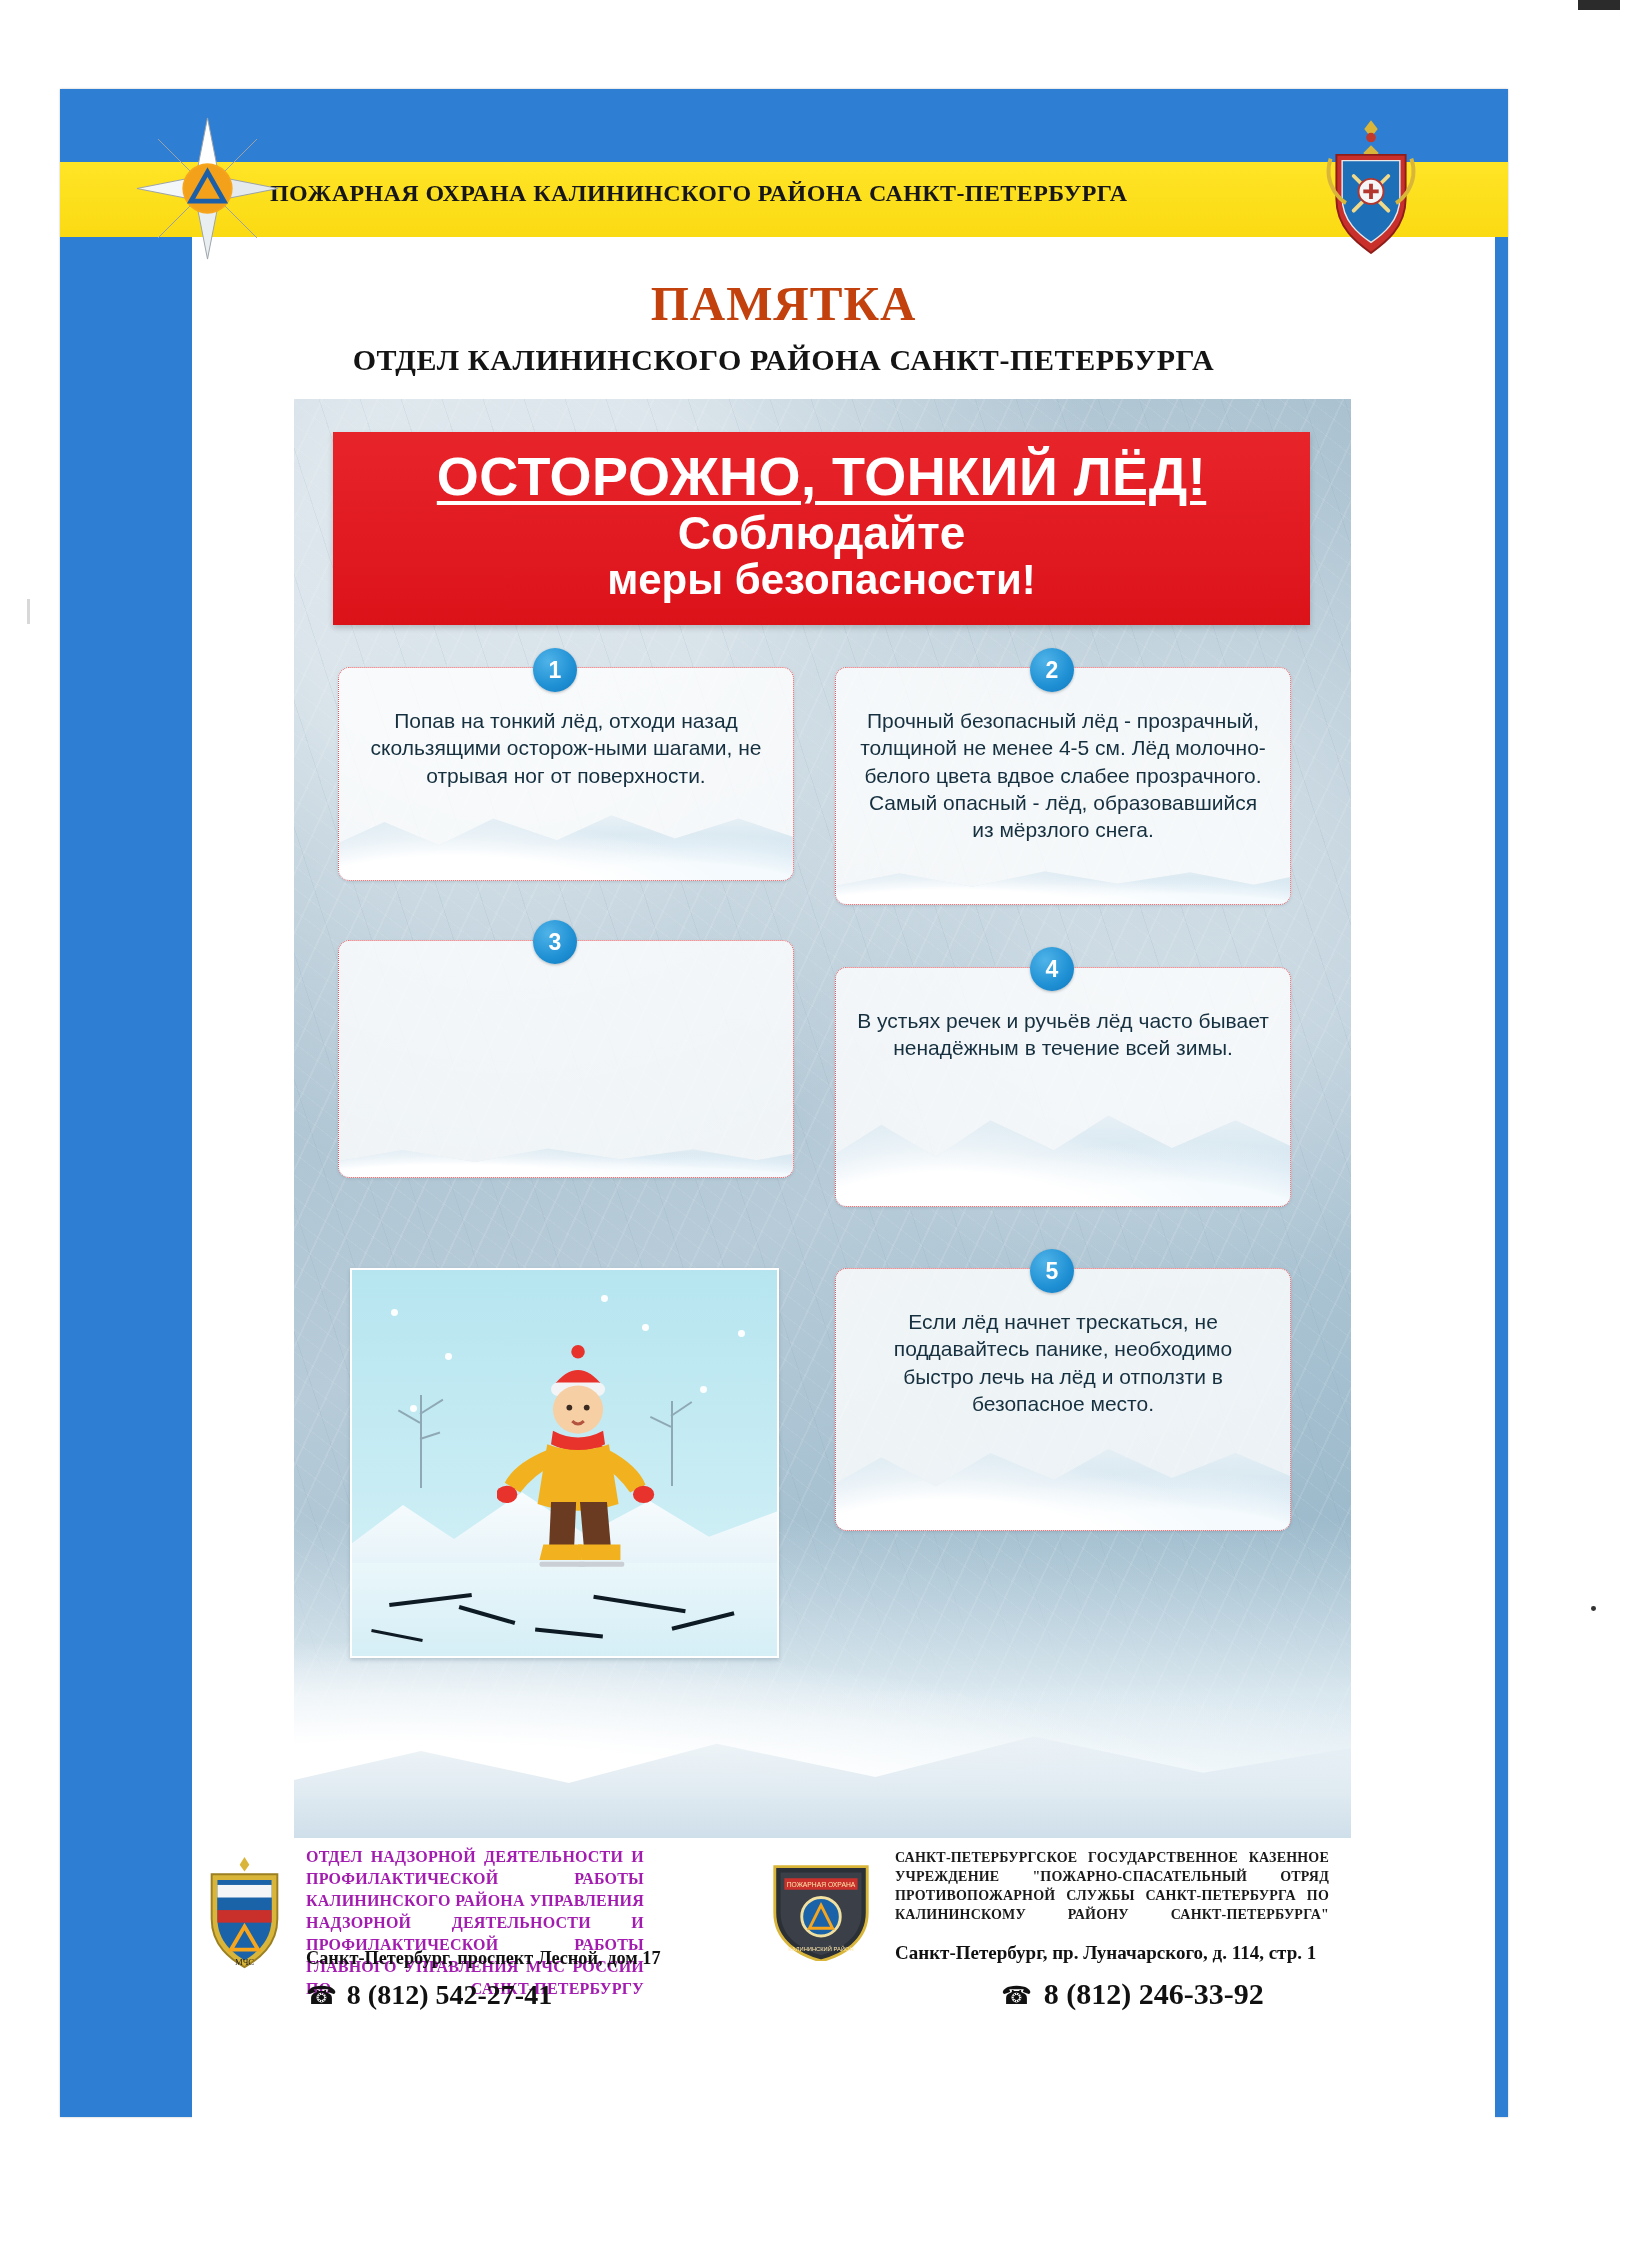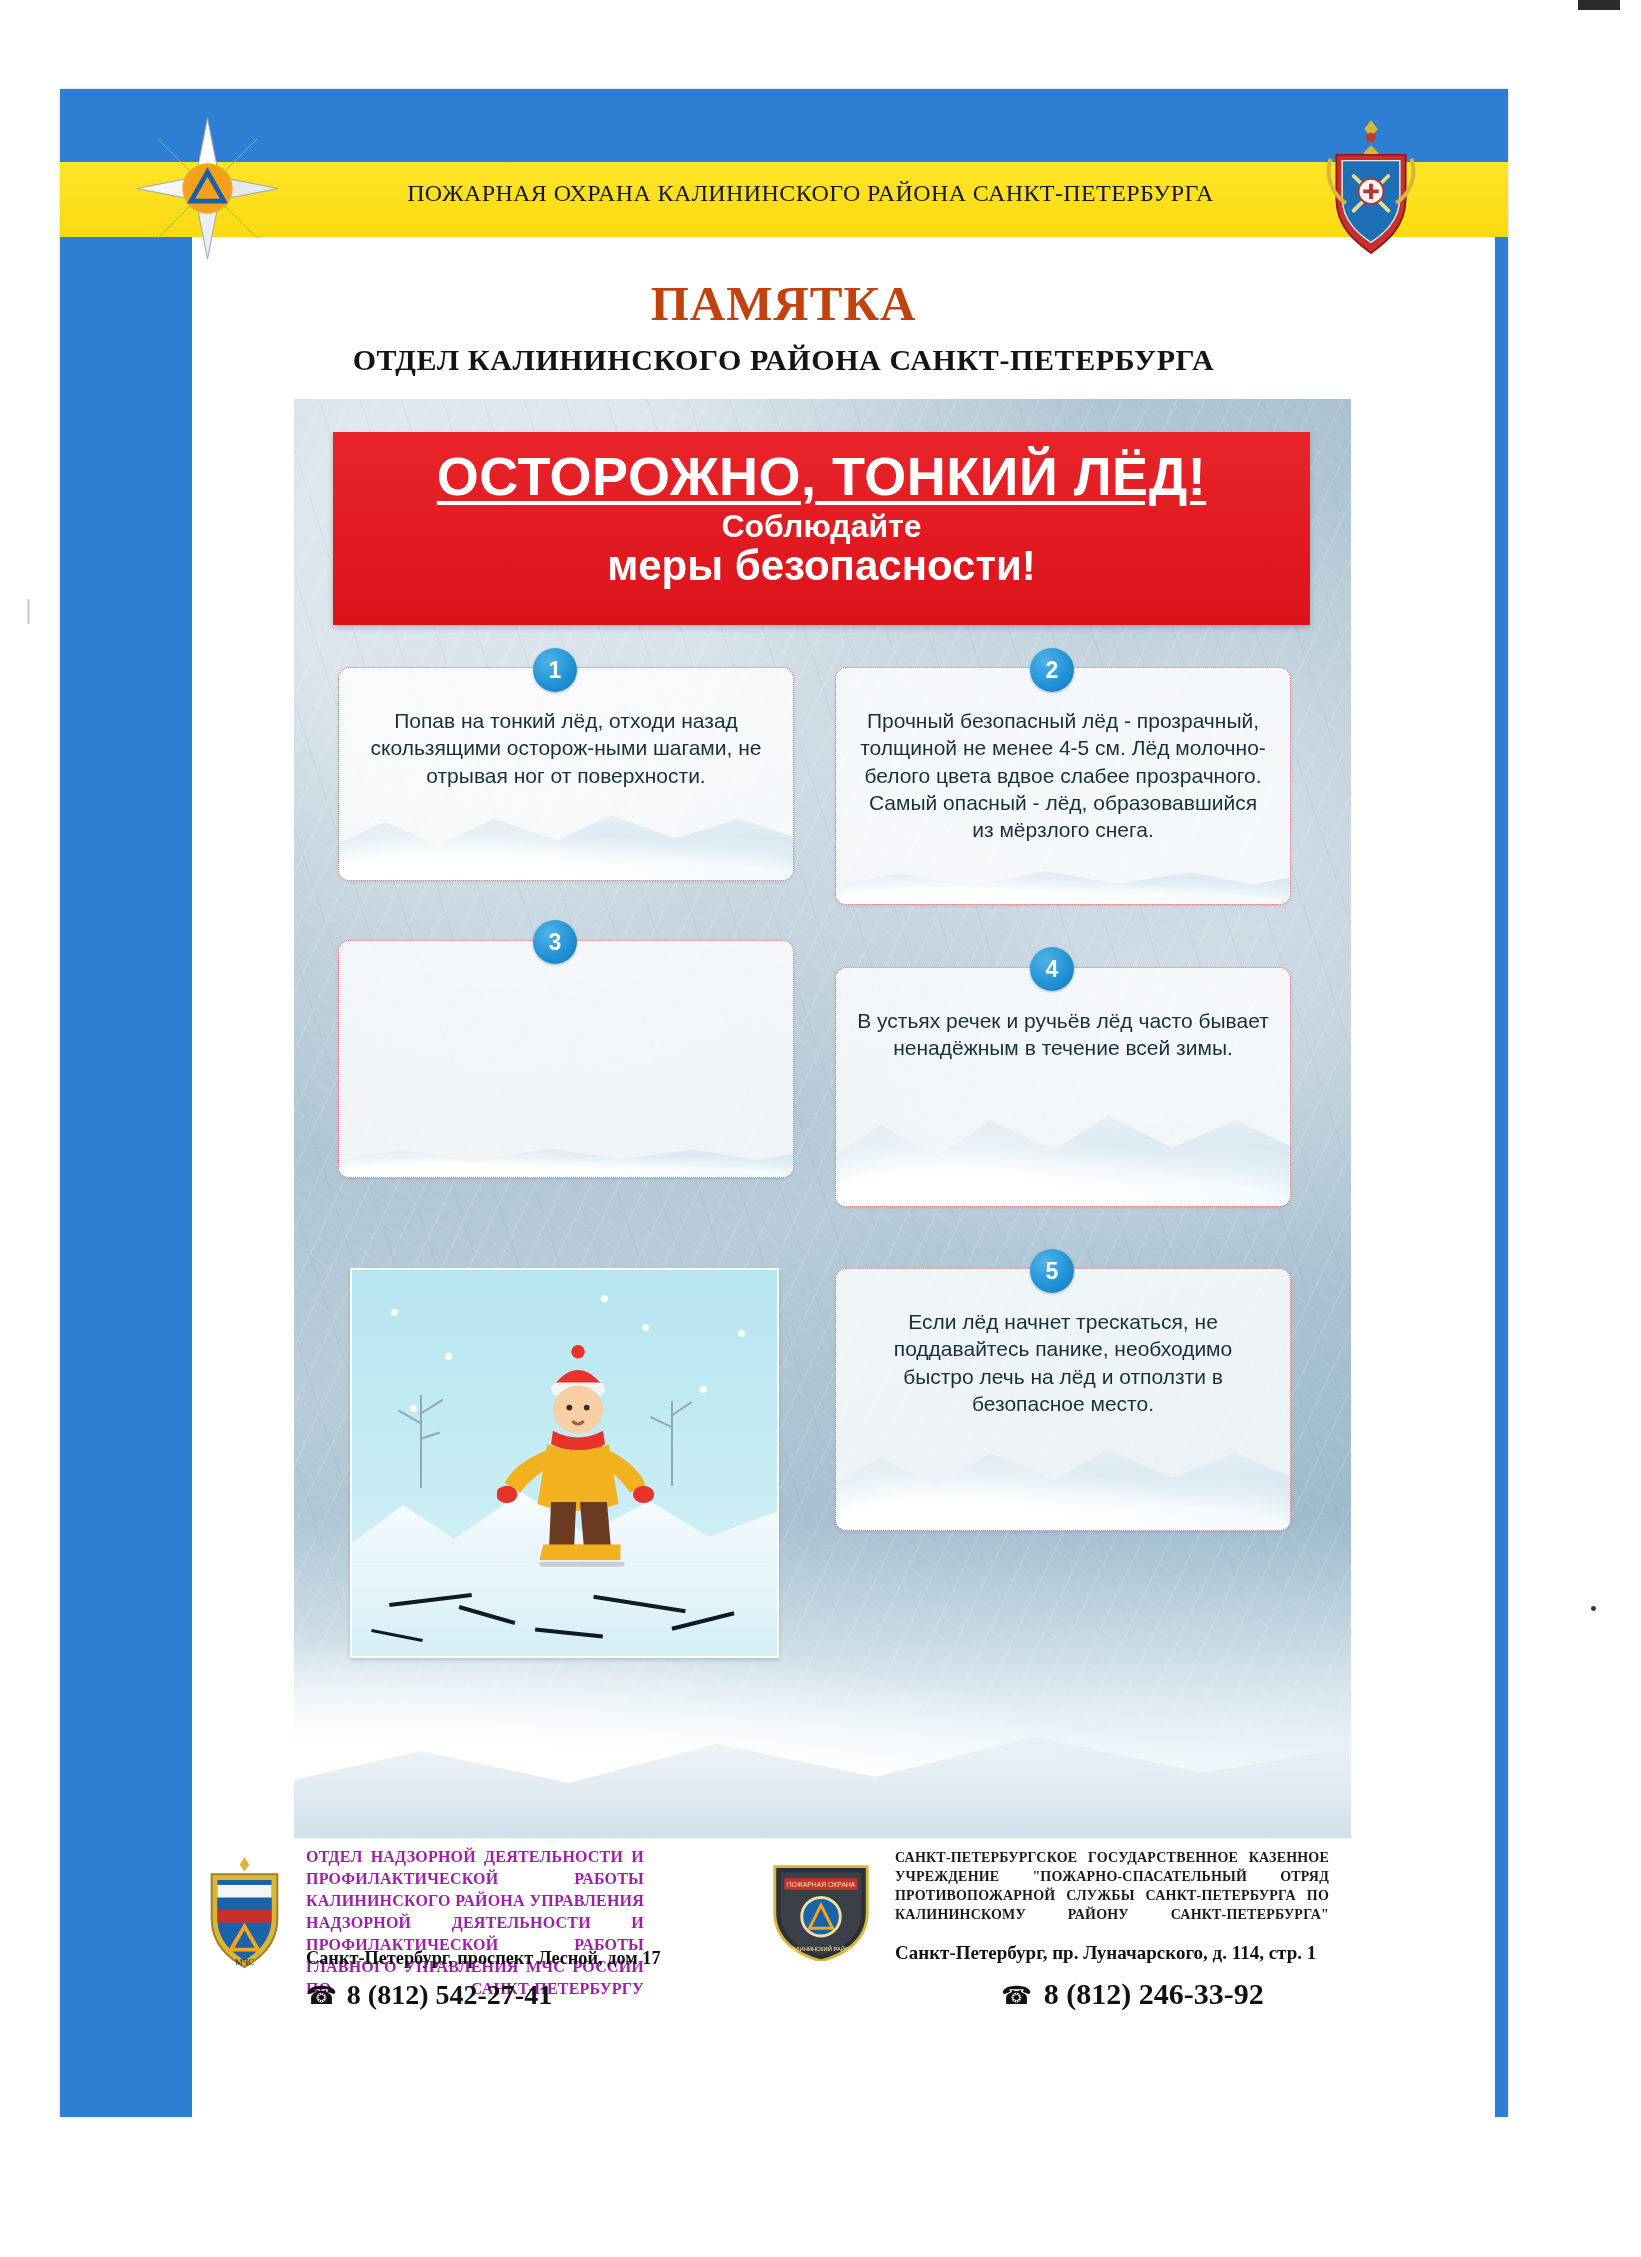--- a/index.html
+++ b/index.html
@@ -56,23 +56,23 @@
     position: absolute;
     left: 60px; top: 162px;
     width: 1448px; height: 75px;
     background: #ffe01a;
     background: linear-gradient(180deg,#ffe527 0%,#fada12 100%);
   }
   .band-title {
     position: absolute;
     left: 270px; top: 180px;
     width: 1081px;
-    text-align: center;
+    text-align: left;
     font-family: "Liberation Serif", serif;
-    font-weight: normal;
+    font-weight: bold;
     font-size: 24px;
     letter-spacing: 0.4px;
     color: #17171b;
     white-space: nowrap;
   }
 
   
   .mchs-star {
     position: absolute;
     left: 135px; top: 116px;
@@ -163,21 +163,21 @@
     font-size: 54px;
     font-weight: bold;
     letter-spacing: 0.5px;
     text-decoration: underline;
     text-underline-offset: 5.8px;
     text-decoration-thickness: 3.9px;
     white-space: nowrap;
   }
   .rb-line2 {
     margin-top: 3.9px;
-    font-size: 32px;
+    font-size: 46px;
     font-weight: bold;
     line-height: 1.04;
   }
   .rb-line3 {
     font-size: 42px;
     font-weight: bold;
     line-height: 1.04;
   }
 
   

